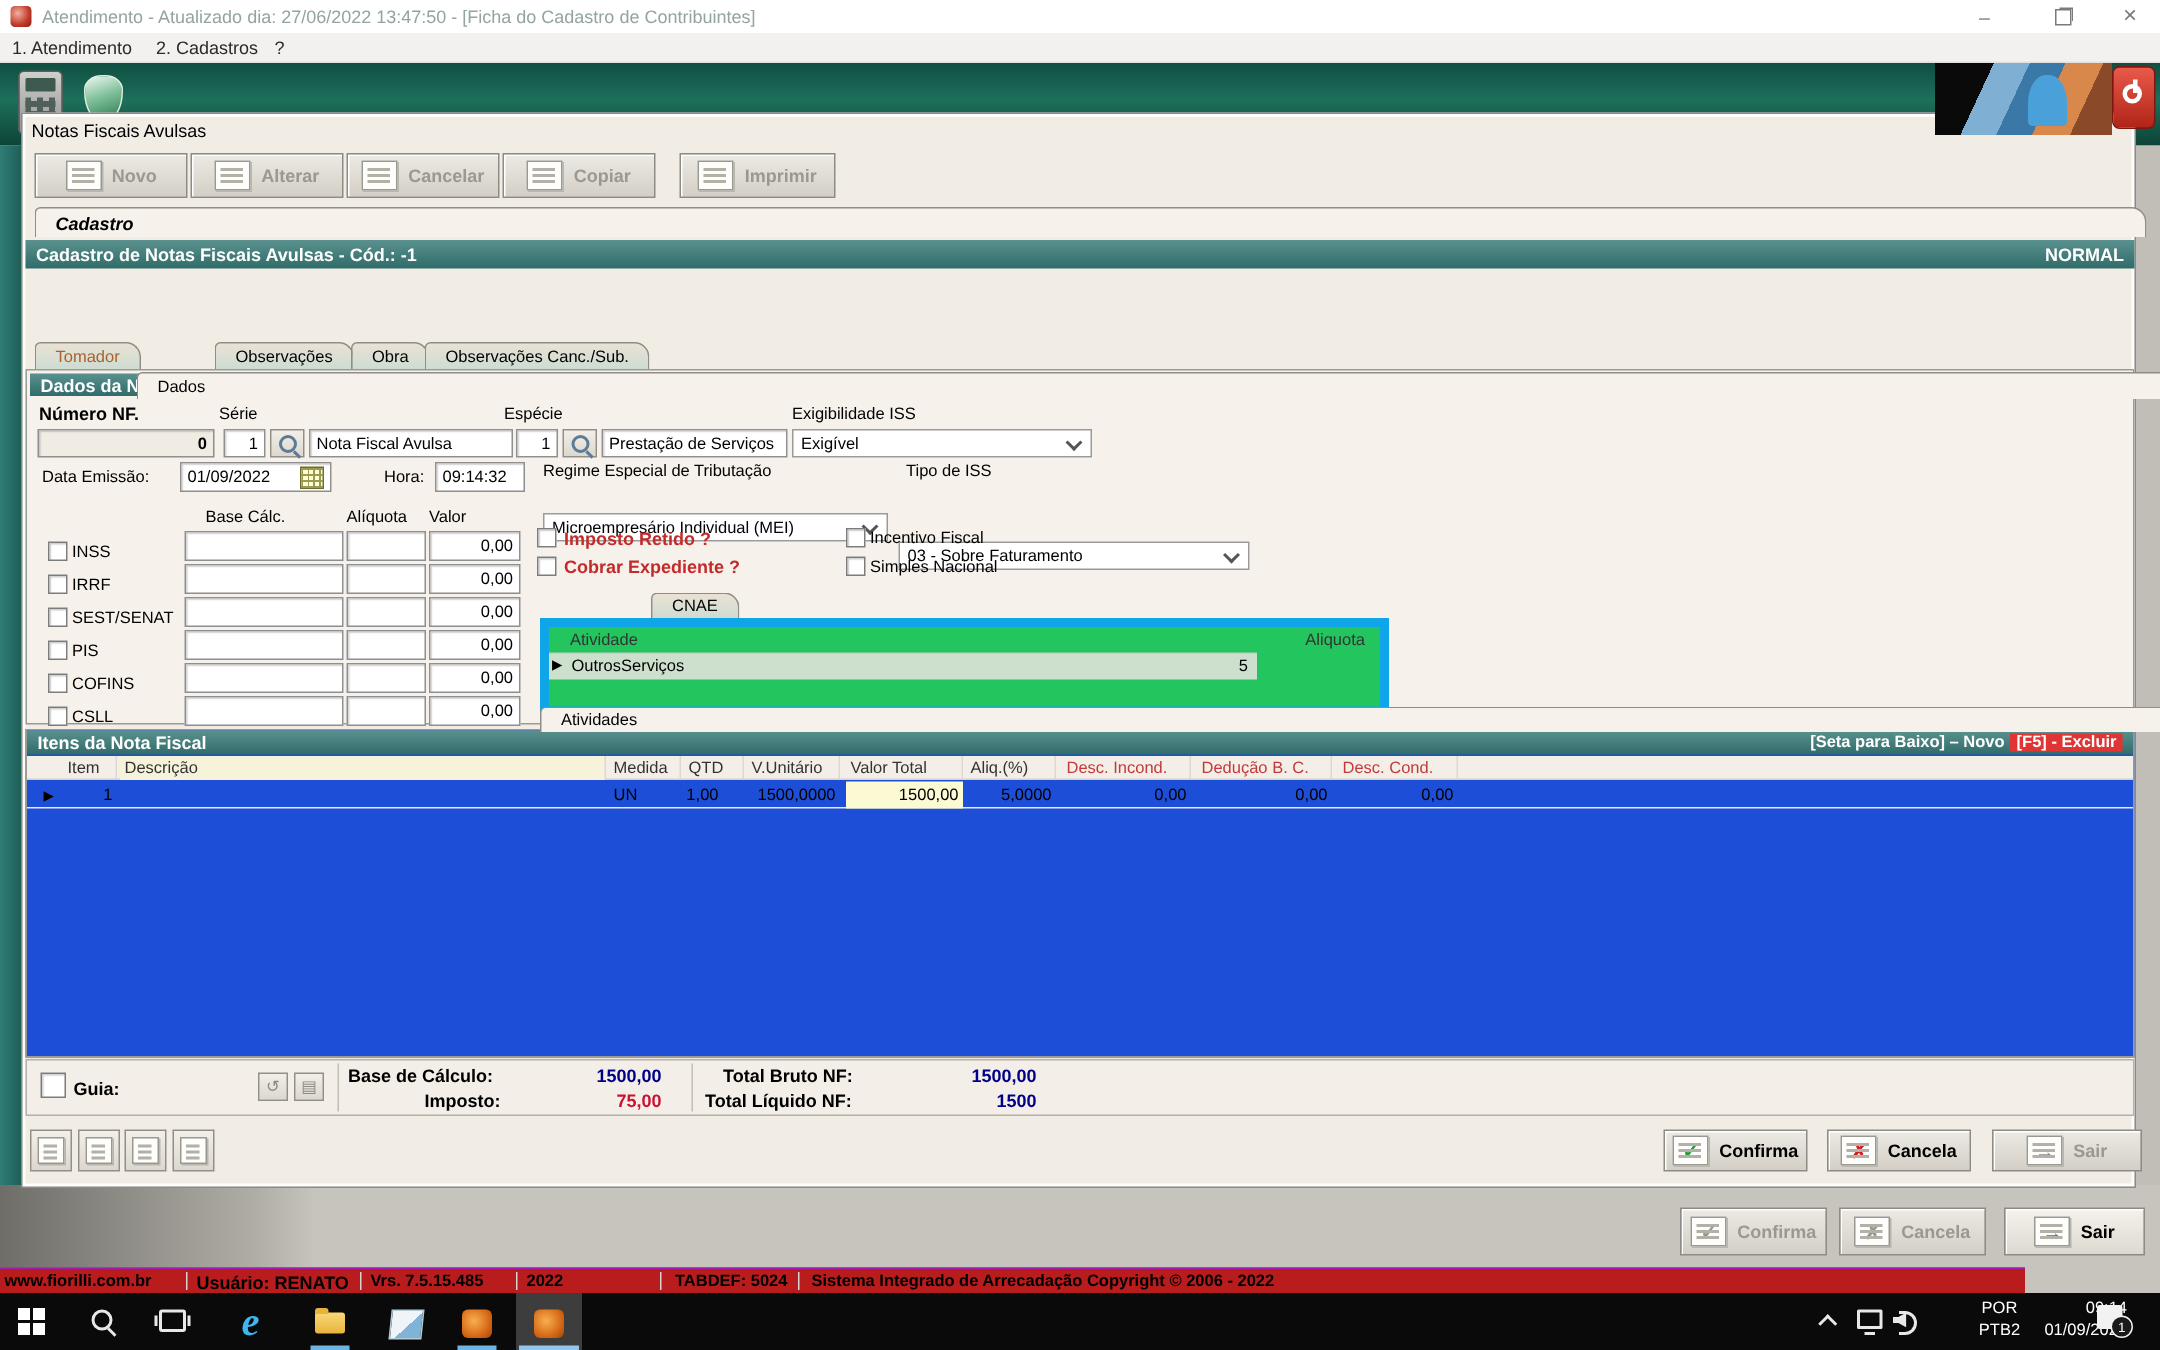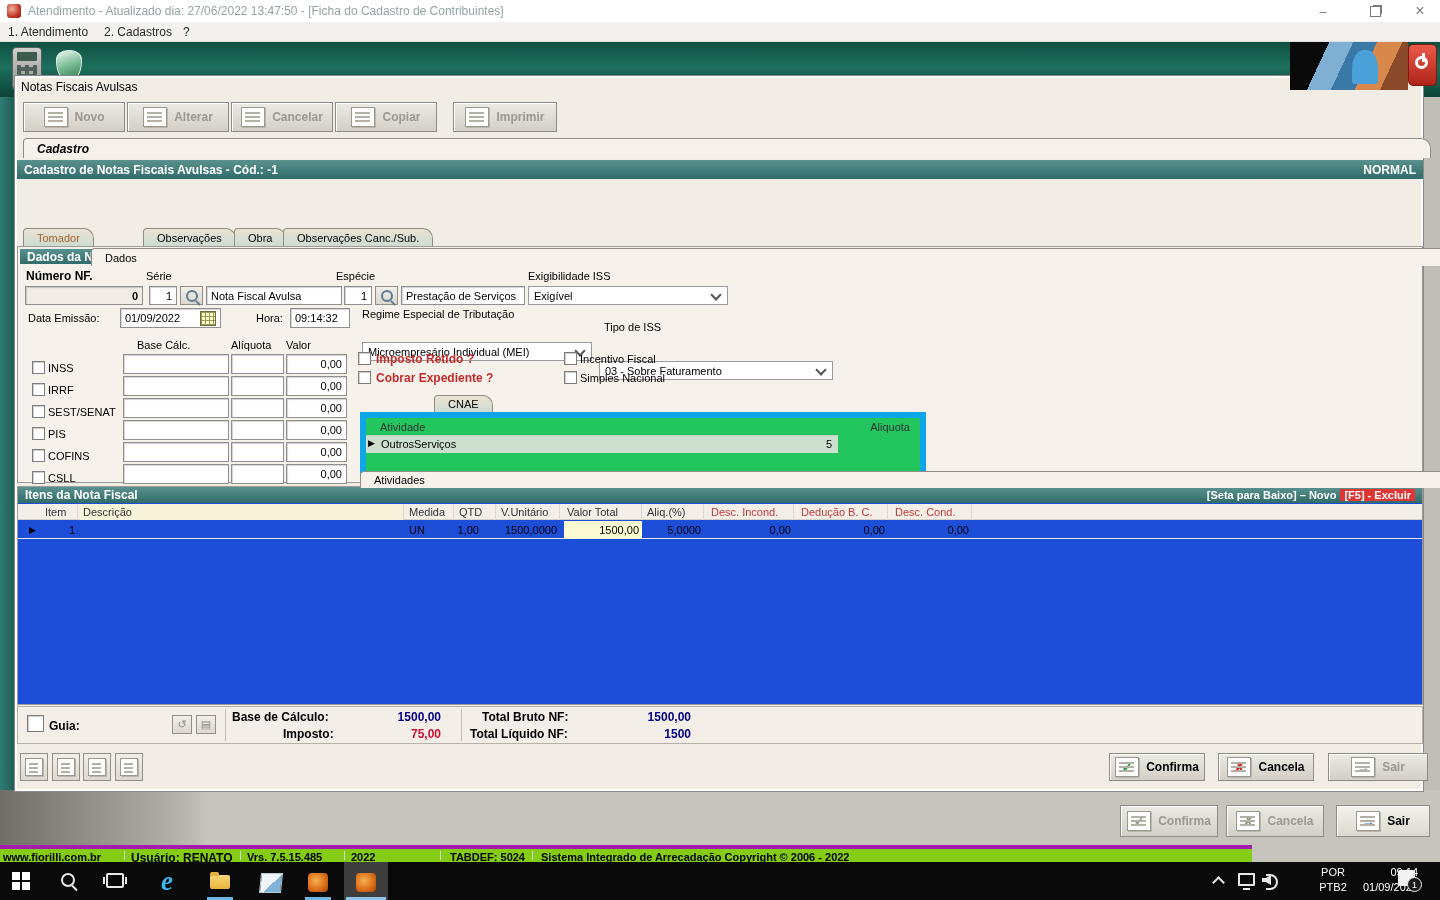--- a/index.html
+++ b/index.html
@@ -156,21 +156,21 @@
     <div class="abs ddl" style="left:510px;top:39px;width:200px;height:19px">Exigível</div>
 
     <div class="abs" style="left:10px;top:65px">Data Emissão:</div>
     <div class="abs inp" style="left:102px;top:61px;width:101px;height:20px;justify-content:space-between">
       <span>01/09/2022</span>
         <span class="cal"></span>
     </div>
     <div class="abs" style="left:238px;top:65px">Hora:</div>
     <div class="abs inp" style="left:272px;top:61px;width:60px;height:20px">09:14:32</div>
     <div class="abs" style="left:344px;top:61px">Regime Especial de Tributação</div>
-    <div class="abs" style="left:586px;top:74px">Tipo de ISS</div>
+    <div class="abs" style="left:586px;top:61px">Tipo de ISS</div>
     <div class="abs ddl" style="left:344px;top:76px;width:230px;height:19px">Microempresário Individual (MEI)</div>
     <div class="abs ddl" style="left:581px;top:76px;width:234px;height:19px">03 - Sobre Faturamento</div>
 
     <div class="abs" style="left:119px;top:92px">Base Cálc.</div>
     <div class="abs" style="left:213px;top:92px">Alíquota</div>
     <div class="abs" style="left:268px;top:92px">Valor</div>
 
     <div class="abs" style="left:0;top:106px;width:350px;height:22px">
       <span class="abs chk" style="left:14px;top:8px"></span>
       <span class="abs" style="left:30px;top:9px">INSS</span>
@@ -340,21 +340,21 @@
     </span>
   <span class="dis">Cancela</span>
 </div>
 <div class="abs btn" style="left:1336px;top:805px;width:94px;height:32px;z-index:2;background:linear-gradient(180deg,#f4f2ec,#ddd9d0)">
   <span class="tico" style="color:#2b6fd0;font-size:13px;display:flex;align-items:center;justify-content:center">
       <span>→</span>
     </span>
   <span>Sair</span>
 </div>
 
-<div class="abs" style="left:0;top:845px;width:1252px;height:17px;background:#84cc16;border-top:4px solid #a21caf">
+<div class="abs" style="left:0;top:845px;width:1350px;height:17px;background:#b91c1c;border-top:1px solid #a21caf">
   <span class="abs b" style="left:3px;top:2px;font-size:11px">www.fiorilli.com.br</span>
   <span class="sep" style="left:124px"></span>
   <span class="abs b" style="left:131px;top:2px;font-size:12px">Usuário: RENATO</span>
   <span class="sep" style="left:240px"></span>
   <span class="abs b" style="left:247px;top:2px;font-size:11px">Vrs. 7.5.15.485</span>
   <span class="sep" style="left:344px"></span>
   <span class="abs b" style="left:351px;top:2px;font-size:11px">2022</span>
   <span class="sep" style="left:440px"></span>
   <span class="abs b" style="left:450px;top:2px;font-size:11px">TABDEF: 5024</span>
   <span class="sep" style="left:532px"></span>

